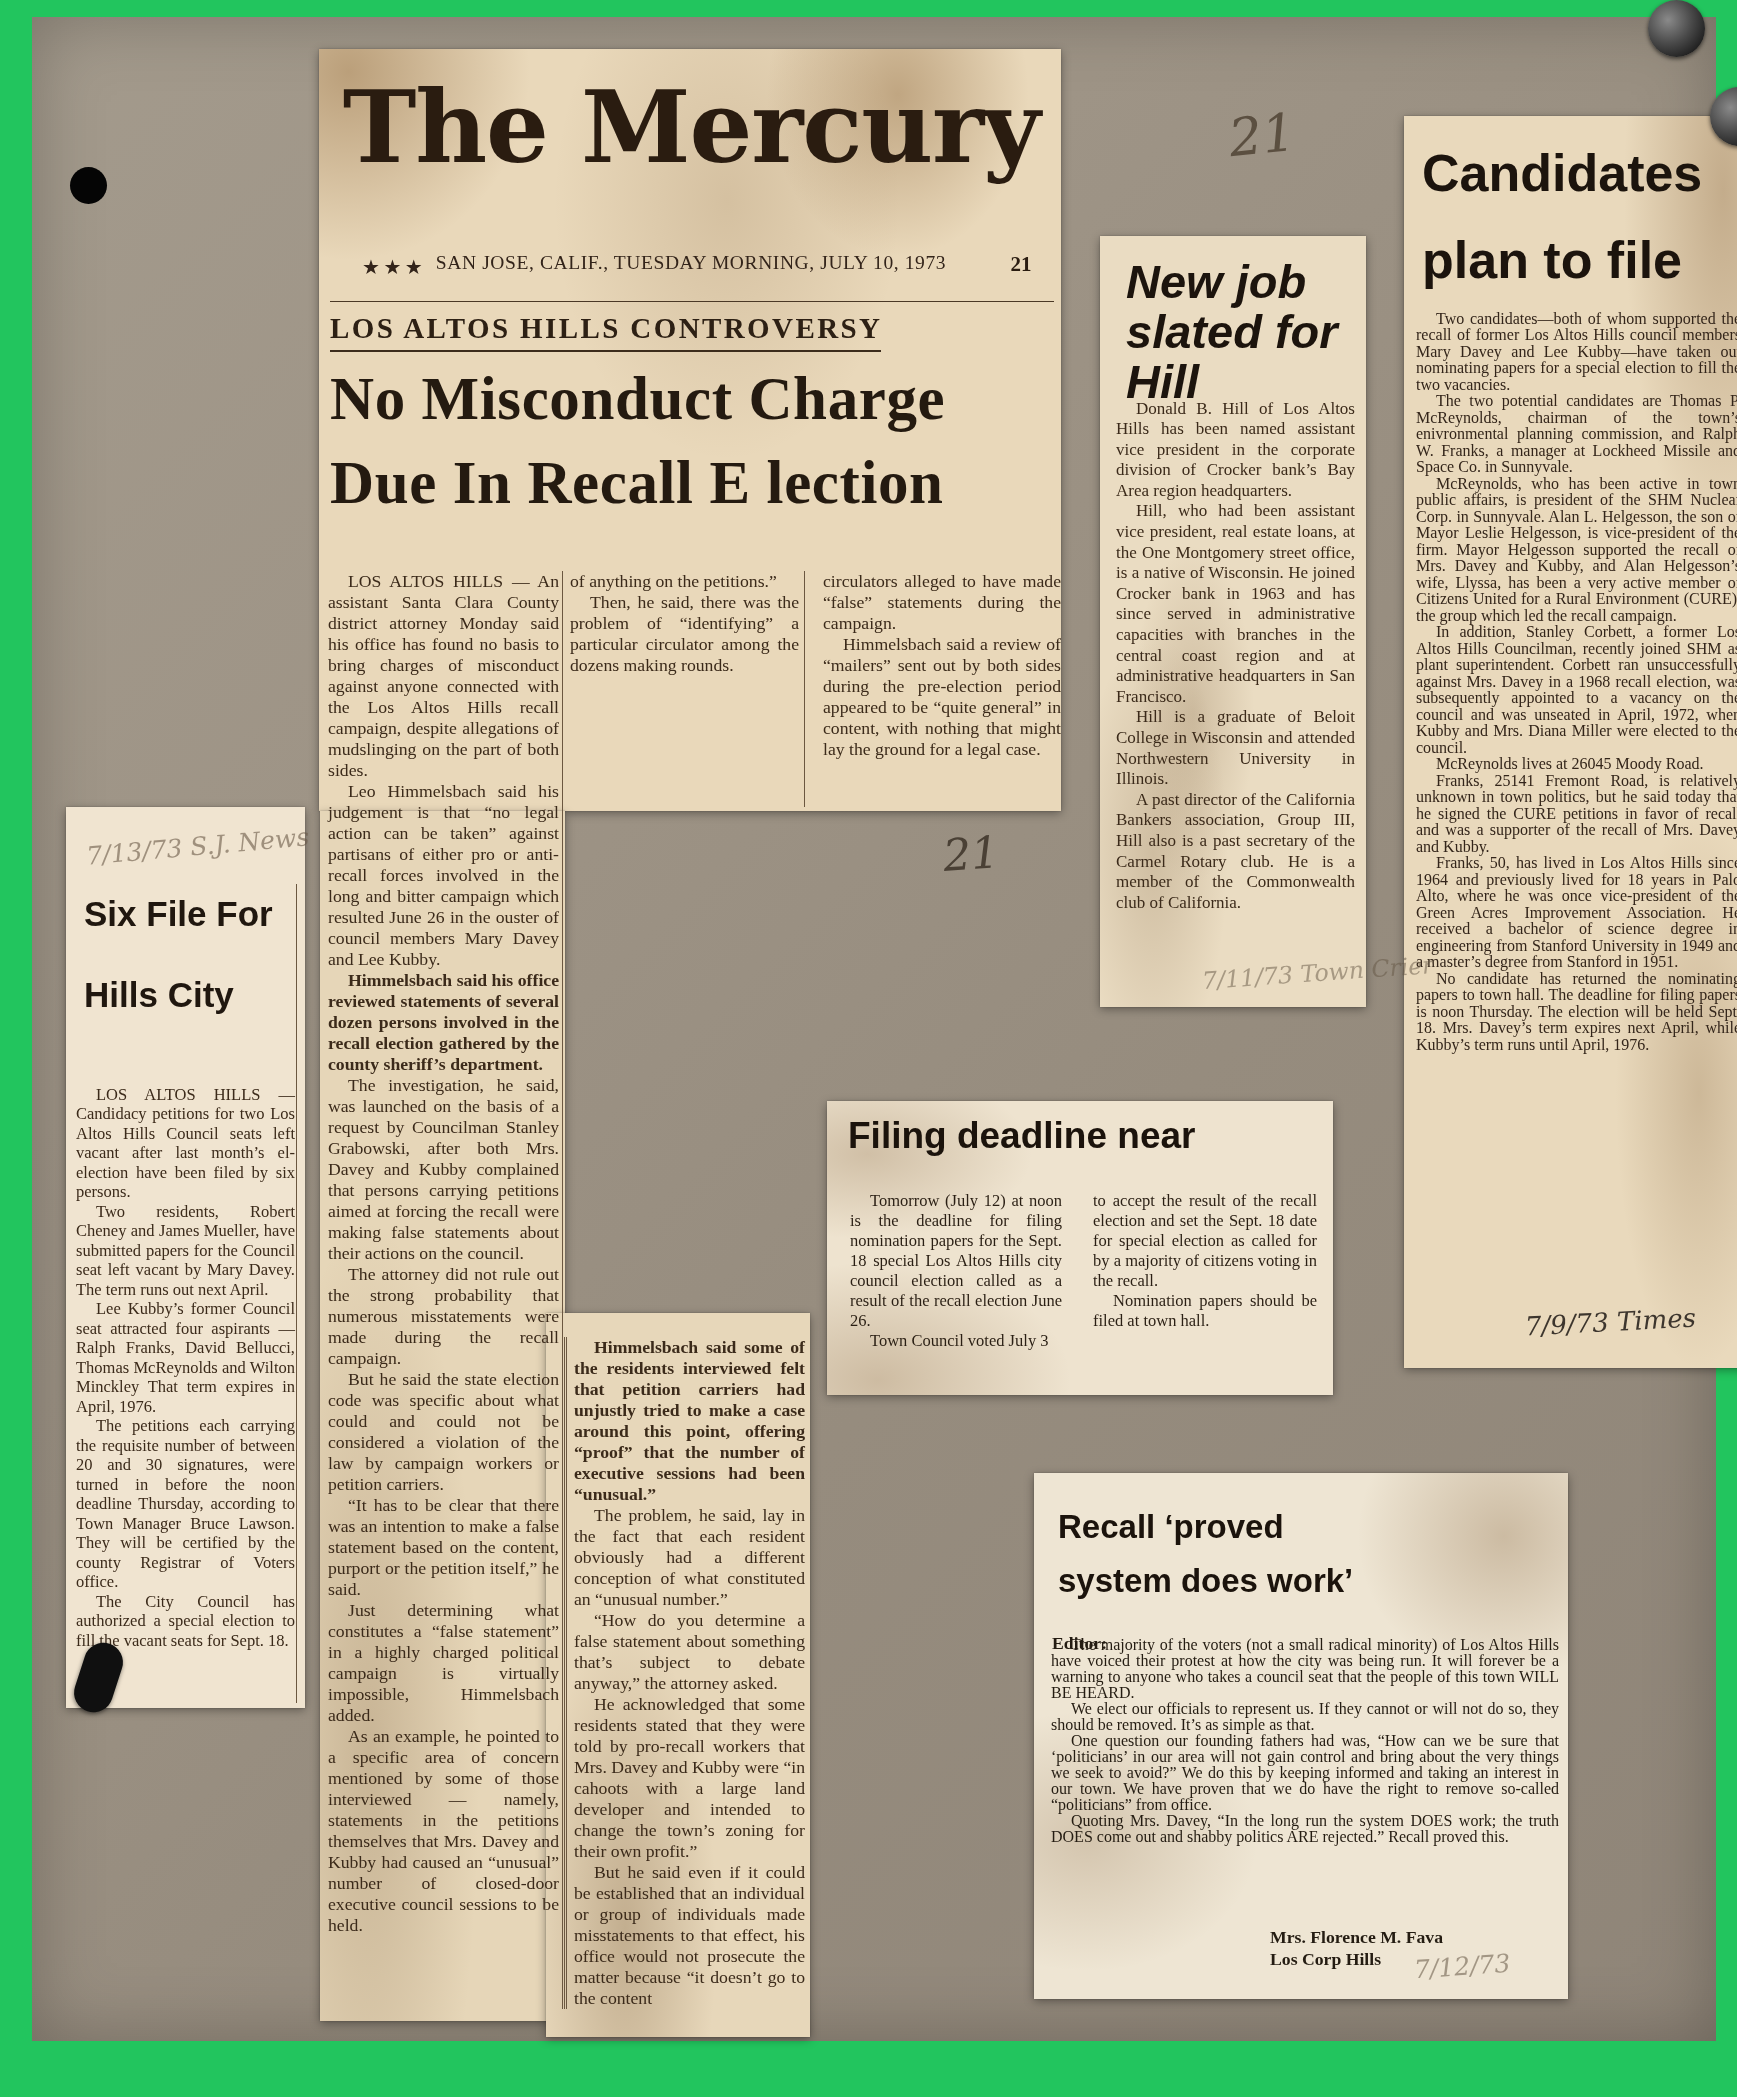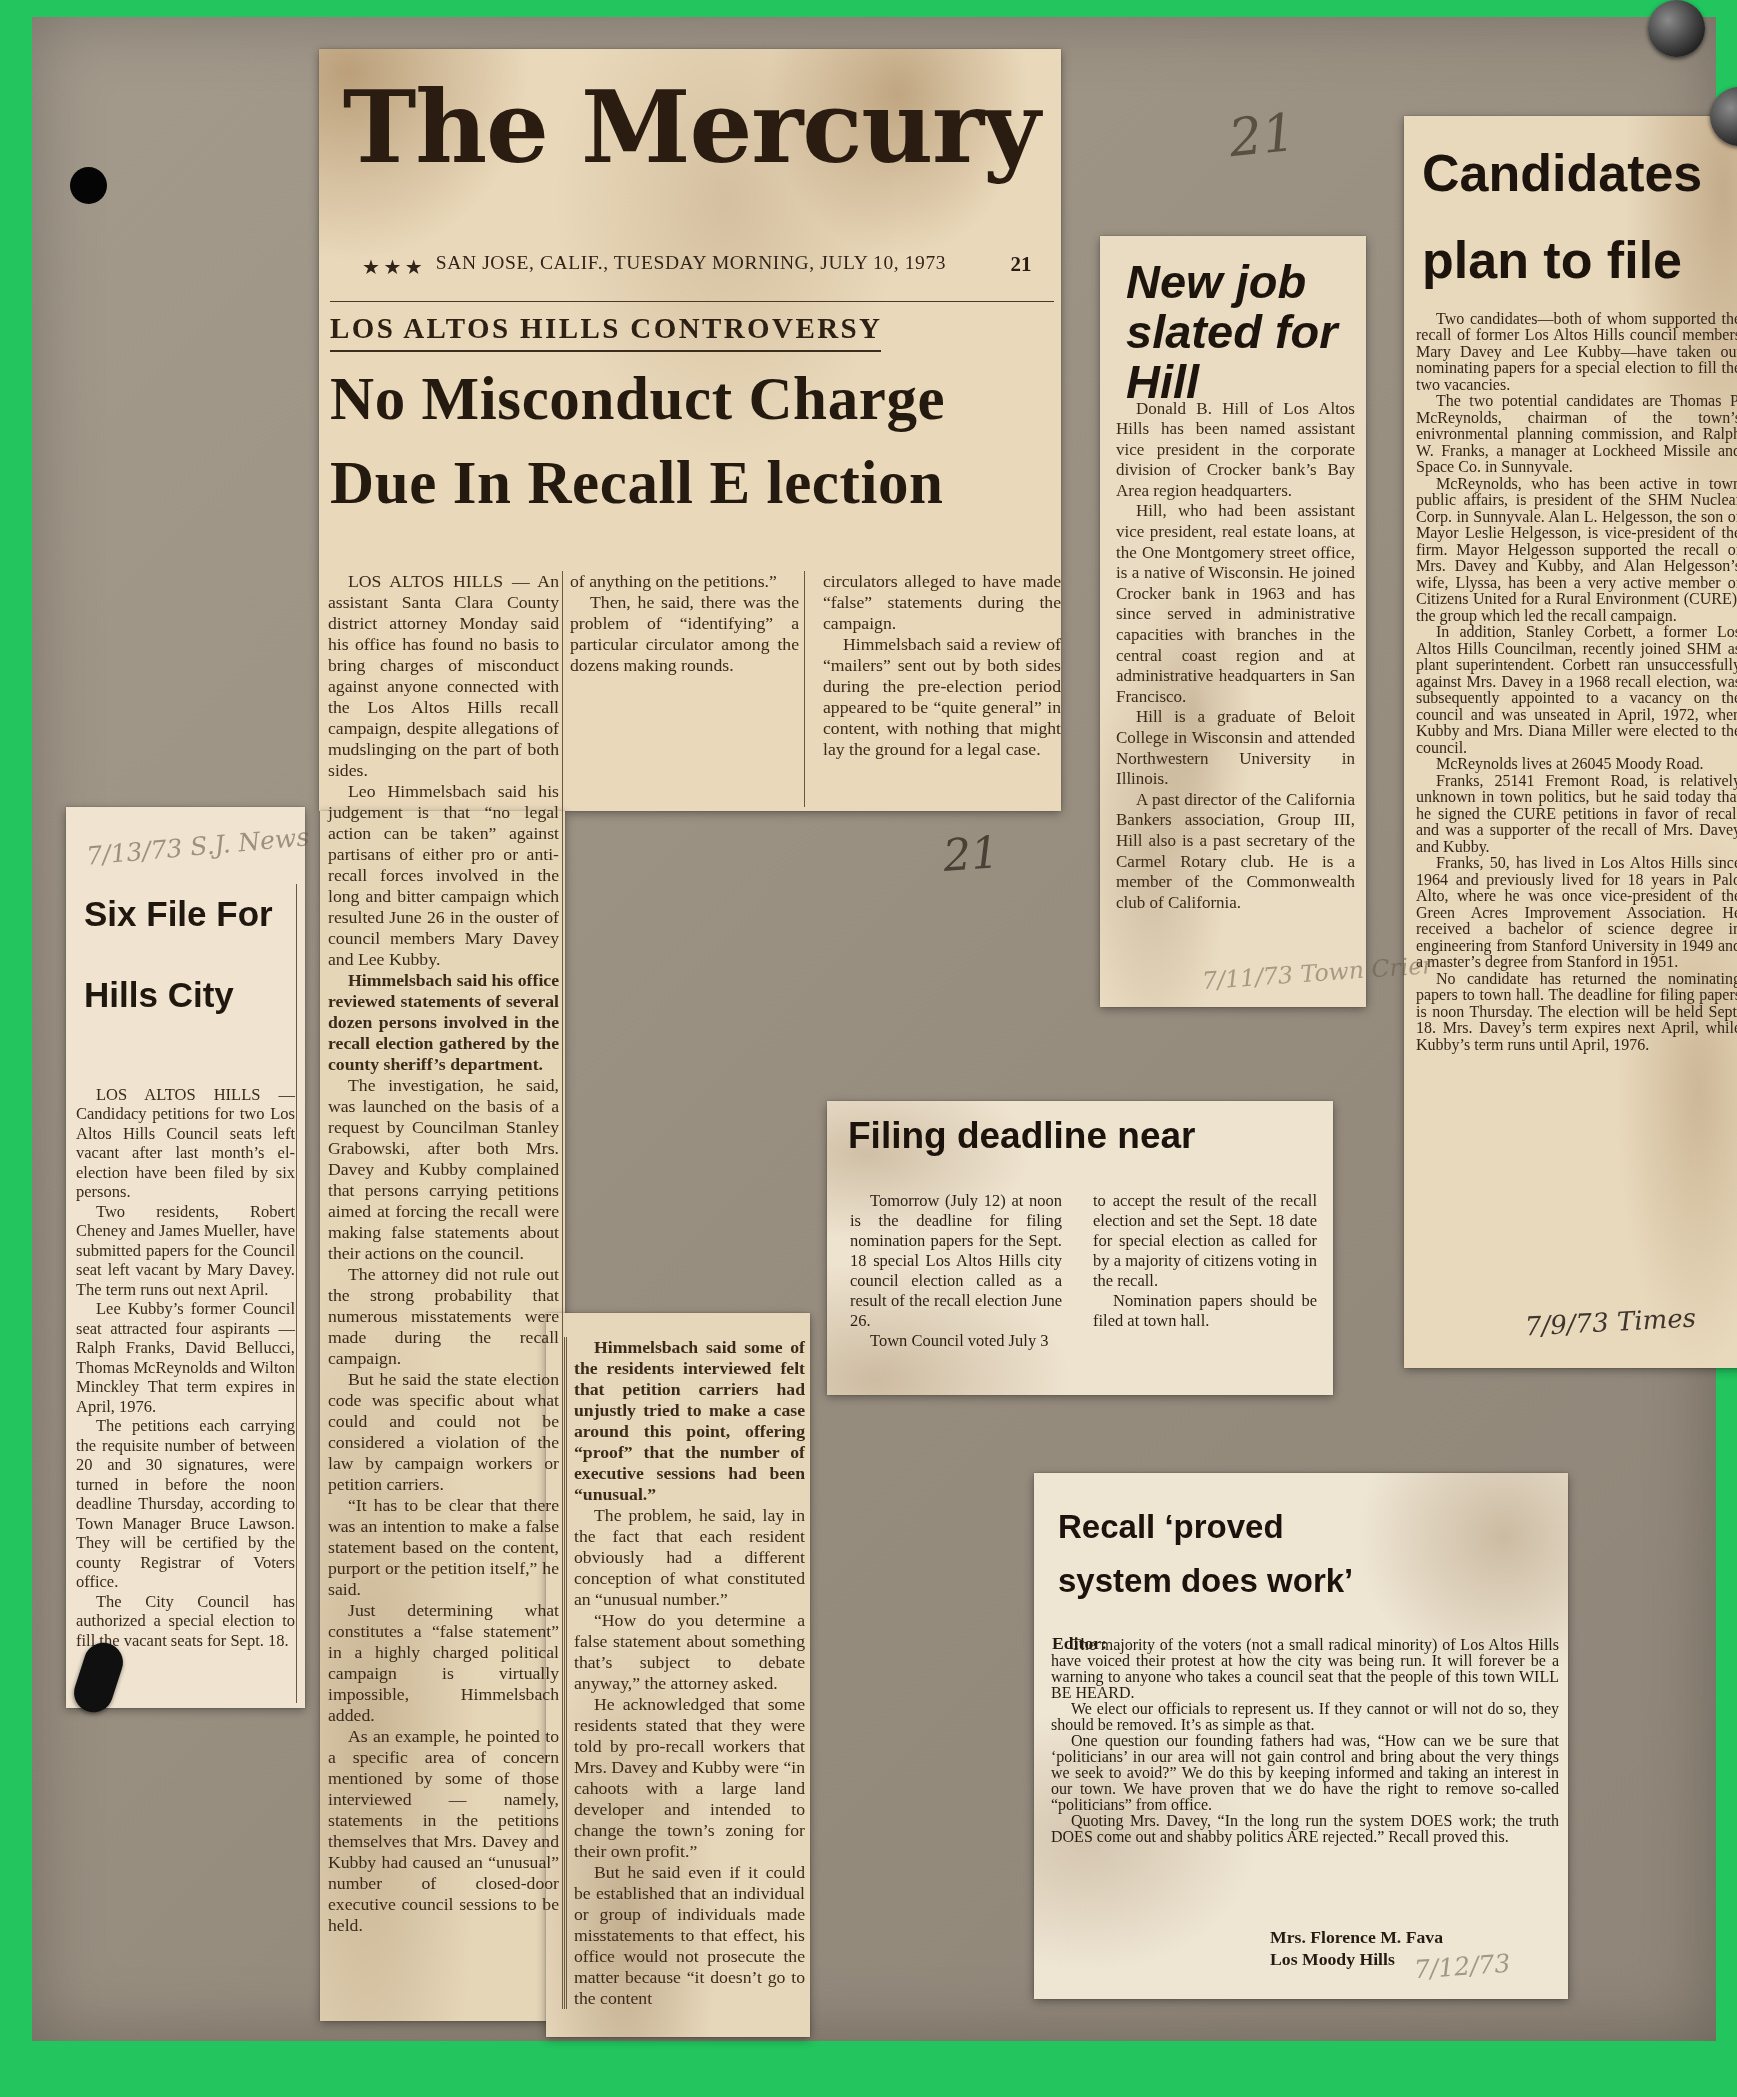--- a/index.html
+++ b/index.html
@@ -207,21 +207,21 @@
     </div>
     <div class="txt rc-editor">Editor:</div>
     <div class="txt rc-body">
         <p class="para">The majority of the voters (not a small radical minority) of Los Altos Hills have voiced their protest at how the city was being run. It will forever be a warning to anyone who takes a council seat that the people of this town WILL BE HEARD.</p>
         <p class="para">We elect our officials to represent us. If they cannot or will not do so, they should be removed. It’s as simple as that.</p>
         <p class="para">One question our founding fathers had was, “How can we be sure that ‘politicians’ in our area will not gain control and bring about the very things we seek to avoid?” We do this by keeping informed and taking an interest in our town. We have proven that we do have the right to remove so-called “politicians” from office.</p>
         <p class="para">Quoting Mrs. Davey, “In the long run the system DOES work; the truth DOES come out and shabby politics ARE rejected.” Recall proved this.</p>
       </div>
     <div class="txt rc-sig">
       <div>Mrs. Florence M. Fava</div>
-      <div>Los Moody Hills</div>
+      <div>Los Corp Hills</div>
     </div>
 
     <div class="hand hw-21-top">21</div>
     <div class="hand hw-21-mid">21</div>
     <div class="hand hw-sixfile">7/13/73 S.J. News</div>
     <div class="hand hw-newjob">7/11/73 Town Crier</div>
     <div class="hand hw-cand">7/9/73 Times</div>
     <div class="hand hw-recall">7/12/73</div>
 
   </div>

